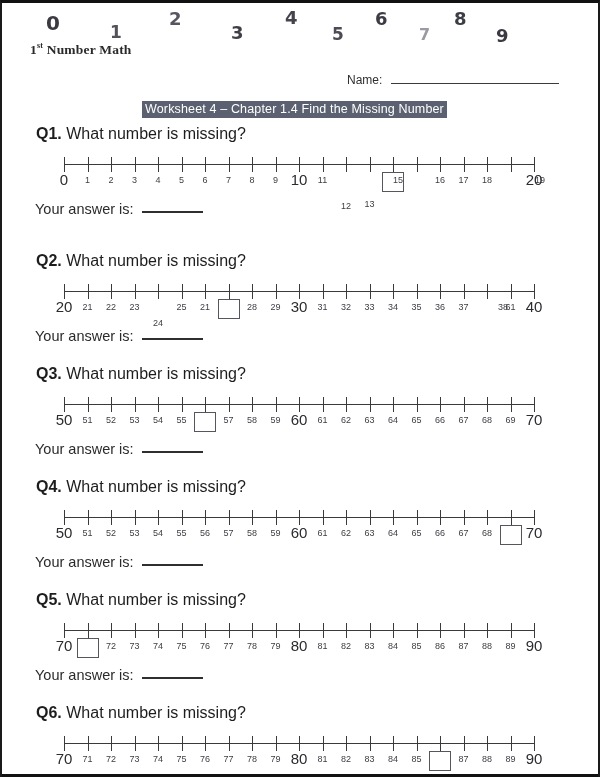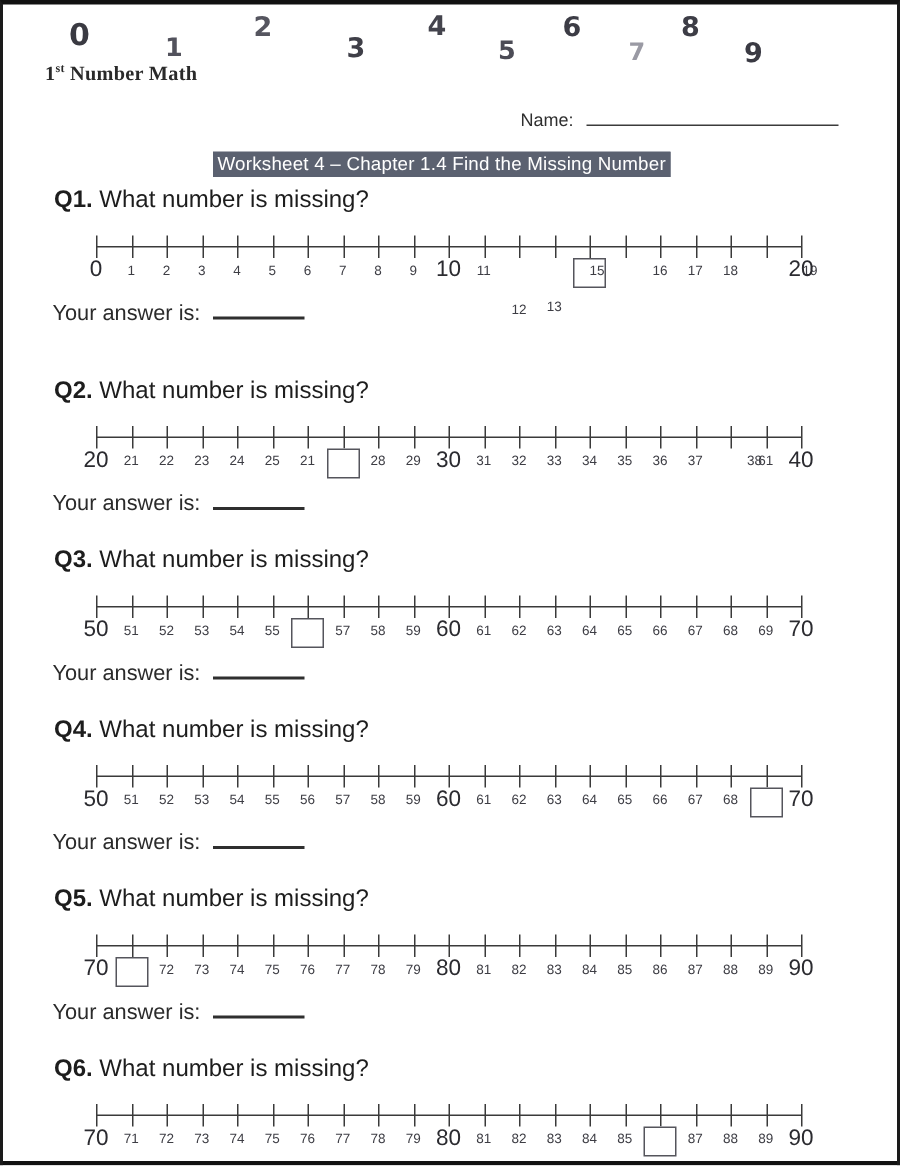--- a/index.html
+++ b/index.html
@@ -278,21 +278,21 @@
           <div class="axis"></div>
           <div class="tick end" style="left: 0px;"></div>
           <div class="label big" style="left: 0px;">20</div>
           <div class="tick" style="left: 23.5px;"></div>
           <div class="label" style="left: 23.5px;">21</div>
           <div class="tick" style="left: 47px;"></div>
           <div class="label" style="left: 47px;">22</div>
           <div class="tick" style="left: 70.5px;"></div>
           <div class="label" style="left: 70.5px;">23</div>
           <div class="tick" style="left: 94px;"></div>
-          <div class="label" style="left: 94px;">24</div>
+          <div class="label" style="left: 94px; margin-top: 16px;">24</div>
           <div class="tick" style="left: 117.5px;"></div>
           <div class="label" style="left: 117.5px;">25</div>
           <div class="tick" style="left: 141px;"></div>
           <div class="label" style="left: 141px;">21</div>
           <div class="tick" style="left: 164.5px;"></div>
           <div class="blank-box" style="left: 164.5px;"></div>
           <div class="tick" style="left: 188px;"></div>
           <div class="label" style="left: 188px;">28</div>
           <div class="tick" style="left: 211.5px;"></div>
           <div class="label" style="left: 211.5px;">29</div>

